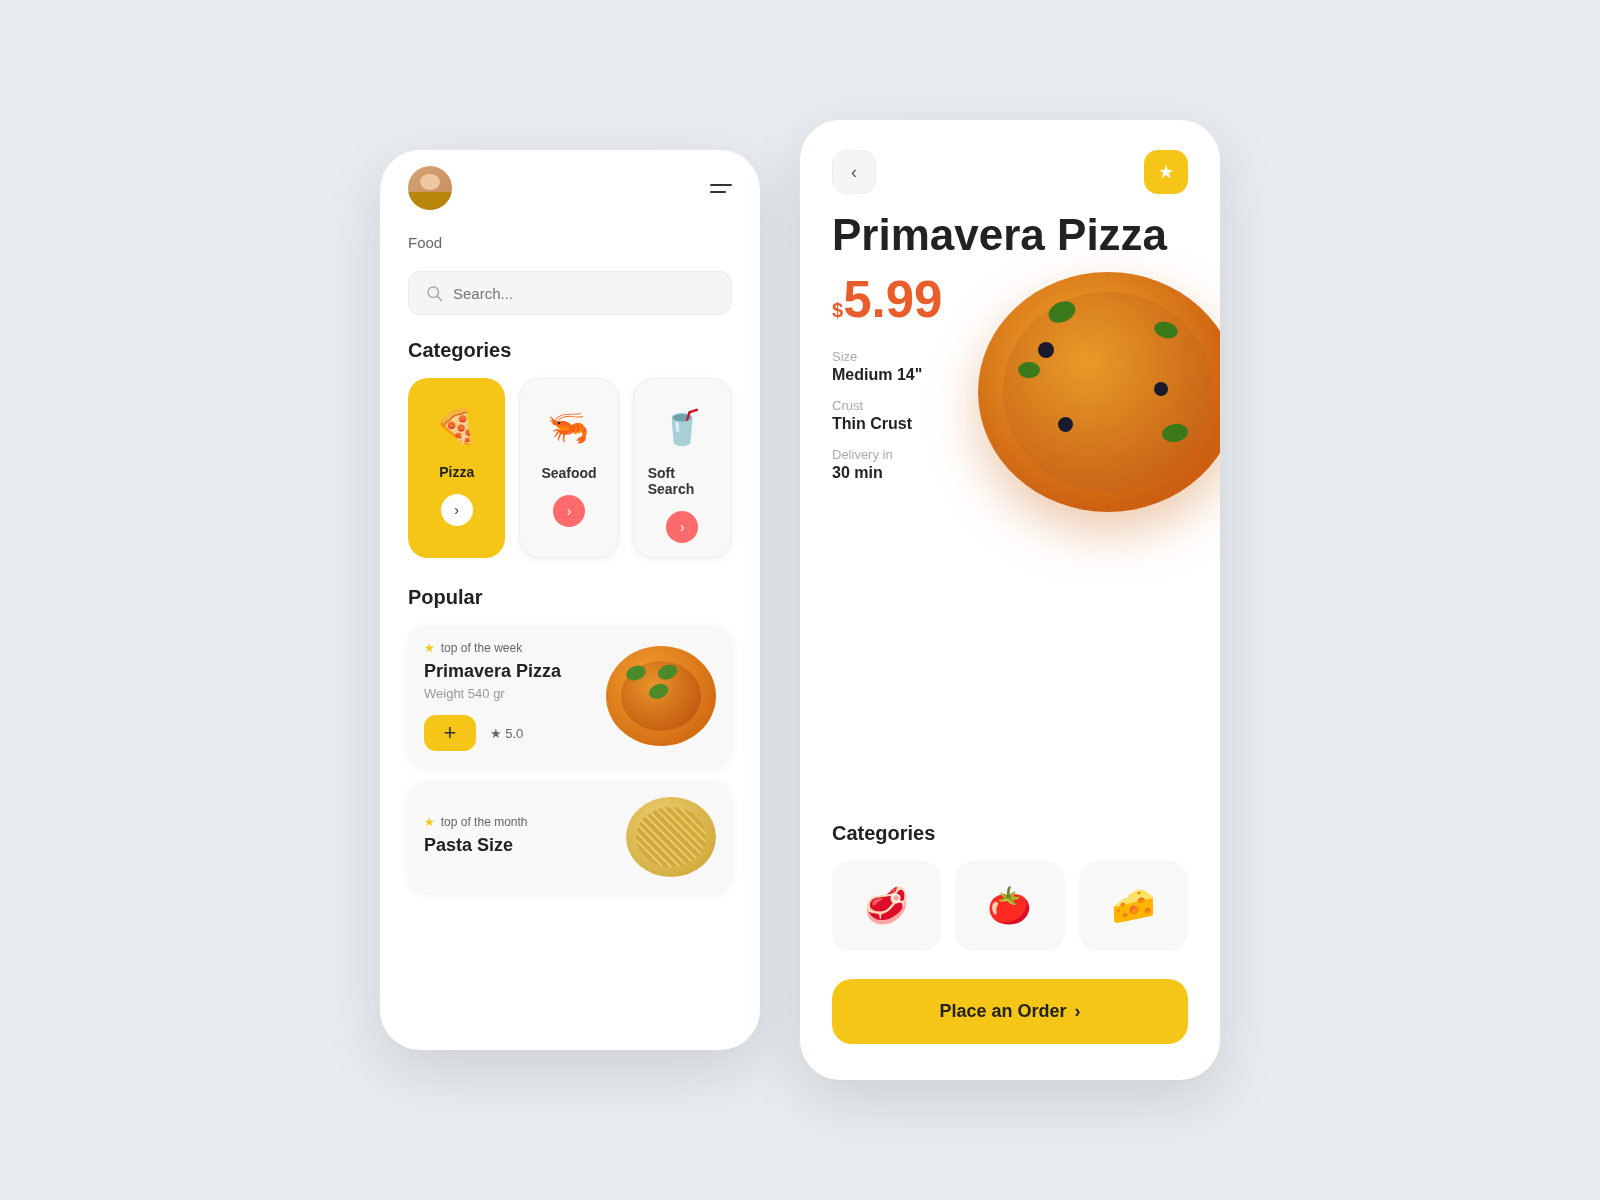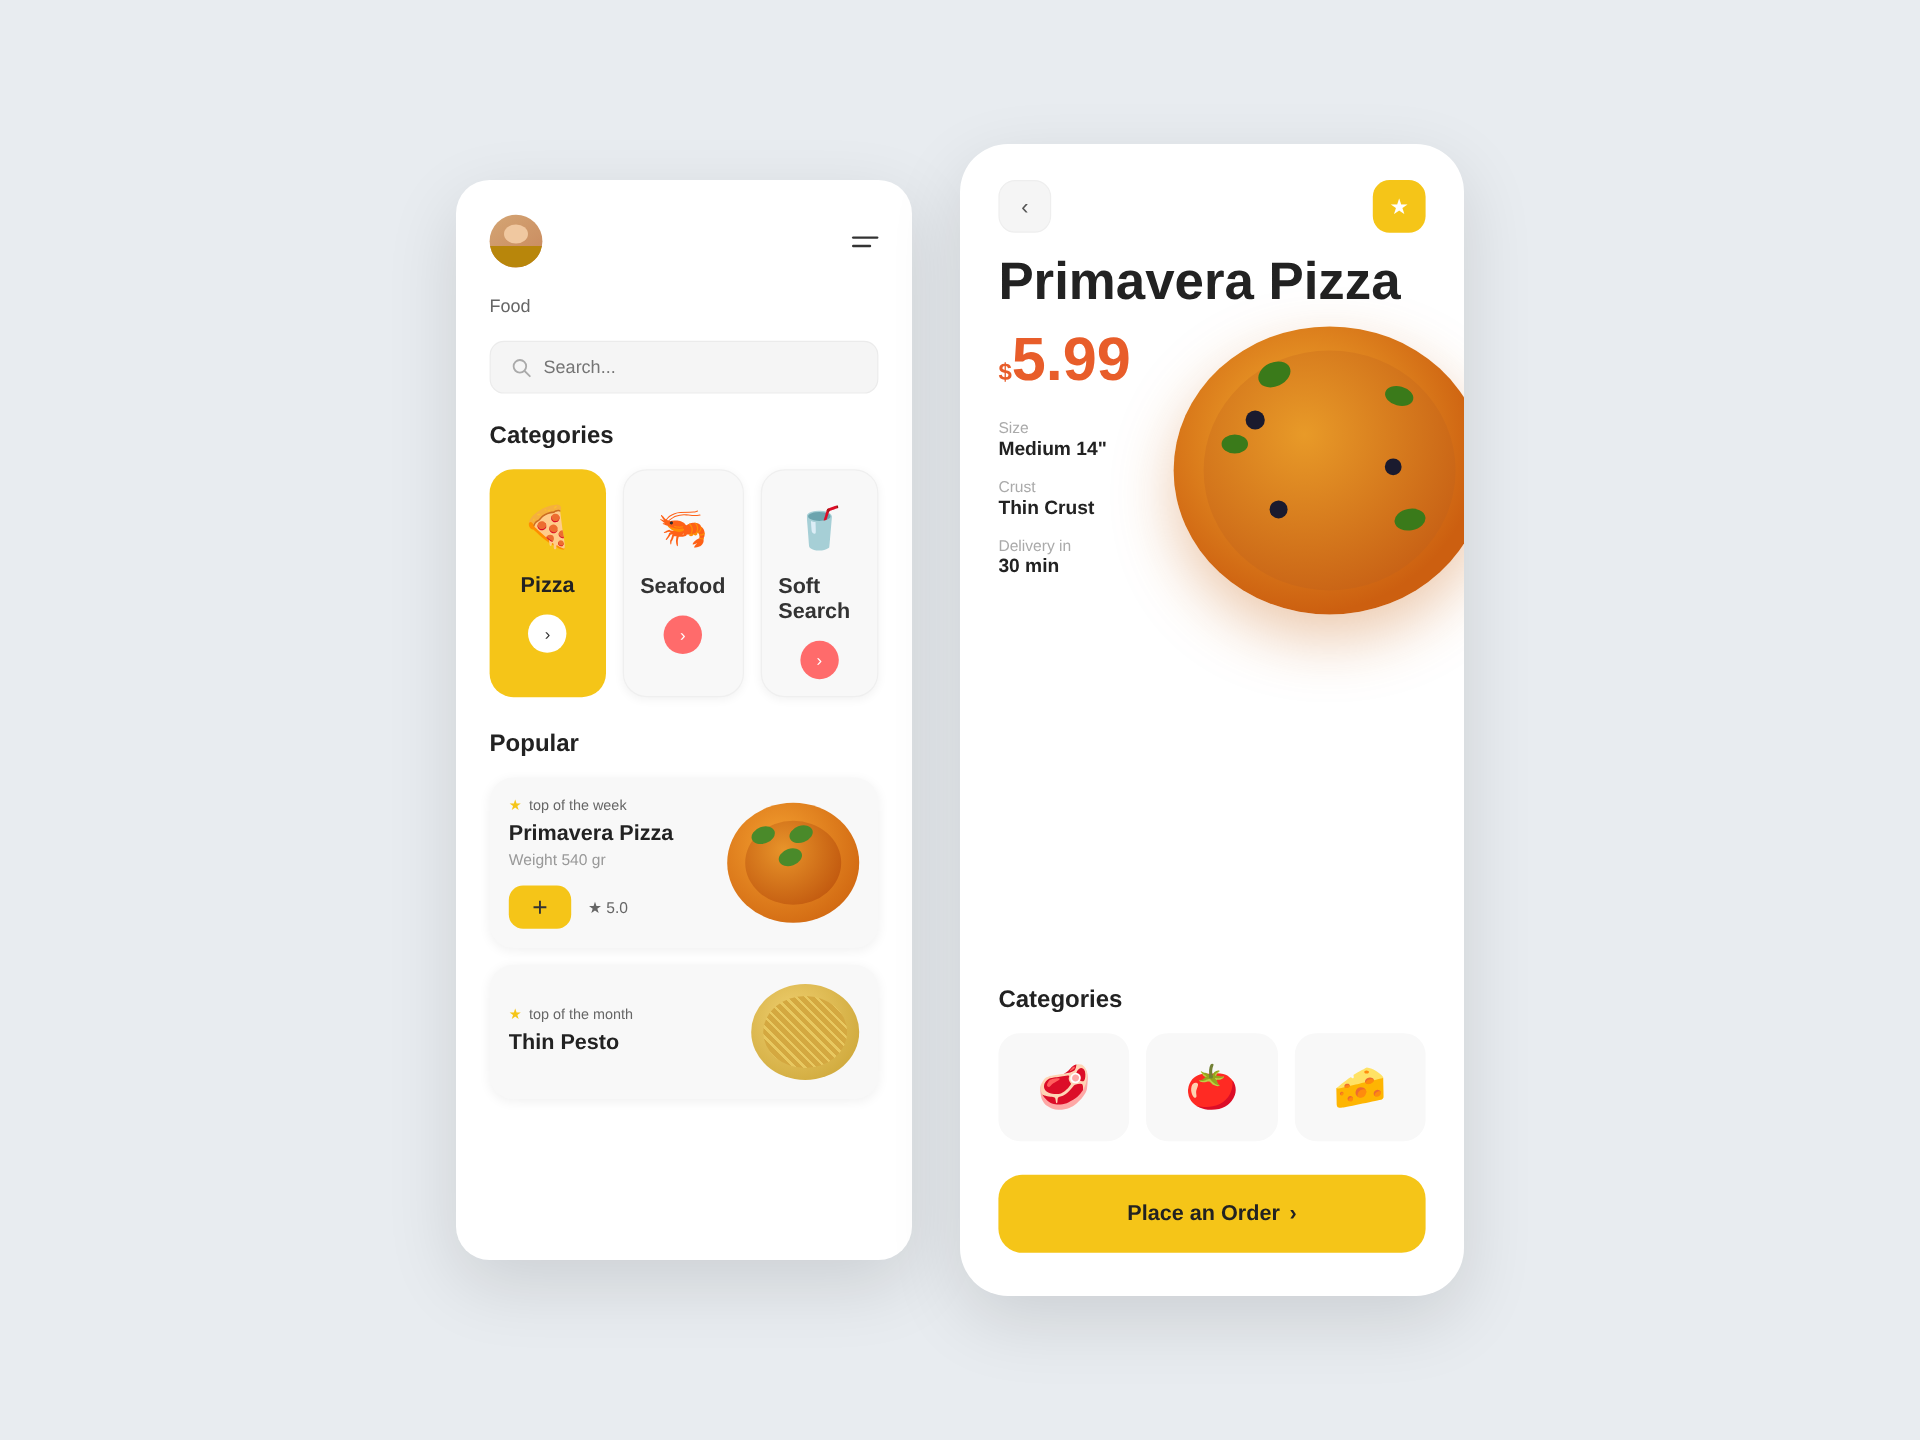--- a/index.html
+++ b/index.html
@@ -20,22 +20,21 @@
       border-radius: 40px;
       box-shadow: 0 20px 60px rgba(0,0,0,0.12);
       overflow: hidden;
       position: relative;
     }
 
     
     .phone-left {
       width: 380px;
       height: 900px;
-      padding: 29px 28px;
-      border-radius: 28px;
+      padding: 16px 28px;
     }
 
     
     .header {
       display: flex;
       align-items: center;
       justify-content: space-between;
       margin-bottom: 24px;
     }
     .avatar-img {
@@ -149,21 +148,21 @@
     .cat-icon {
       width: 56px;
       height: 56px;
       margin-bottom: 10px;
       display: flex;
       align-items: center;
       justify-content: center;
       font-size: 34px;
     }
     .cat-label {
-      font-size: 18px;
+      font-size: 14px;
       font-weight: 600;
       color: #333;
       margin-bottom: 14px;
     }
     .cat-label.active { color: #222; }
     .cat-arrow {
       width: 32px;
       height: 32px;
       border-radius: 50%;
       background: #ff6b6b;
@@ -565,21 +564,21 @@
       </div>
       <div class="pizza-thumb"></div>
     </div>
 
     <div class="popular-card">
       <div class="popular-info">
         <div class="popular-badge">
           <span class="star-icon">★</span>
           <span class="badge-text">top of the month</span>
         </div>
-        <div class="popular-name">Thin Pesto</div>
+        <div class="popular-name">Pasta Size</div>
       </div>
       <div class="pasta-thumb"></div>
     </div>
 
   </div>
 </div>
 
 <div class="phone phone-right">
 
   <div class="detail-header">

